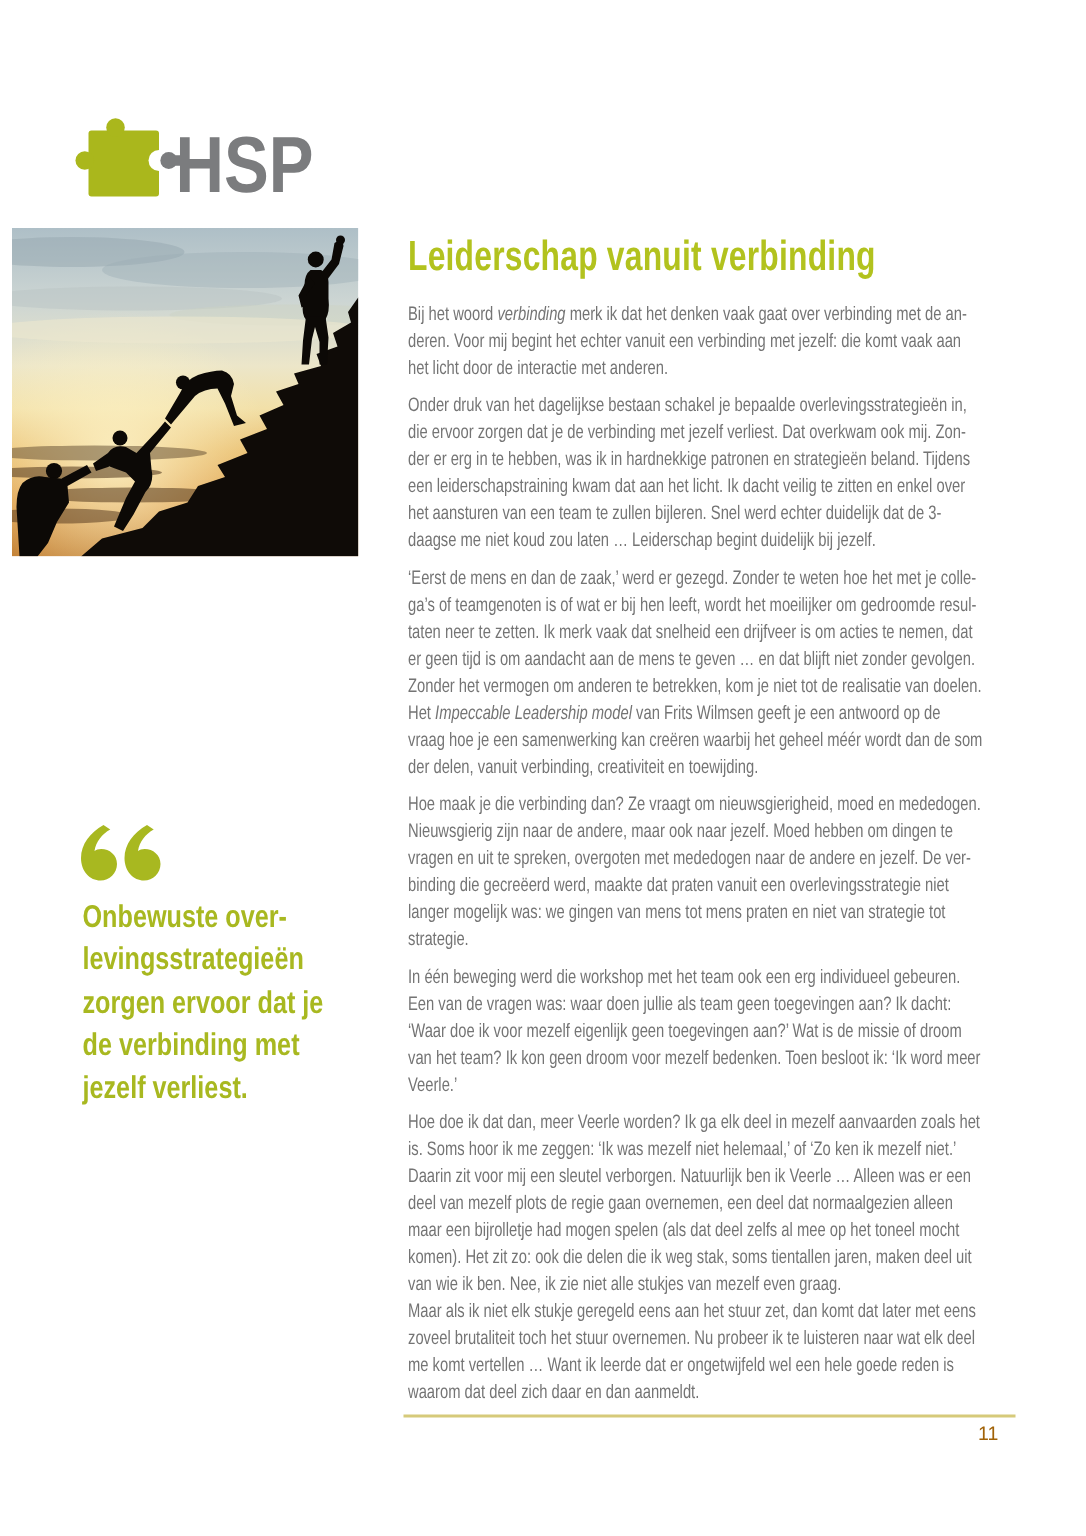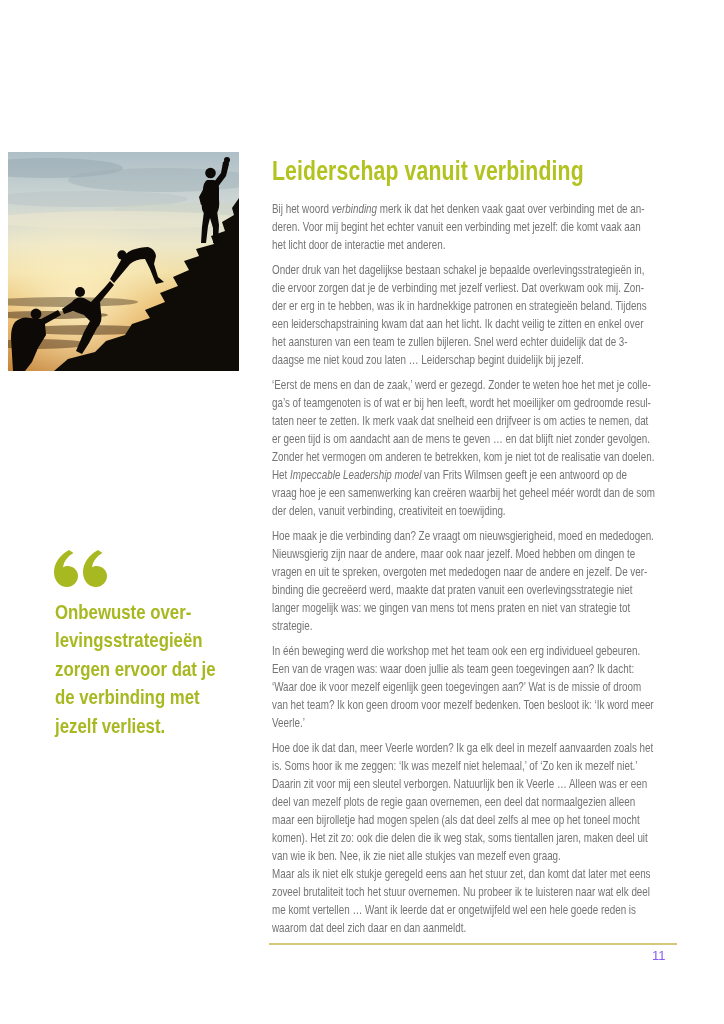--- a/index.html
+++ b/index.html
@@ -33,27 +33,42 @@
   
   .quote-marks{position:absolute;left:52px;top:550px;width:62px;height:38px;}
   .quote-text{
     position:absolute;left:55px;top:598px;width:235px;
     transform:scaleX(0.80);transform-origin:0 0;
     font-size:21px;line-height:28.4px;font-weight:700;color:#a8b820;white-space:pre-line;
   }
 
   
   .footer-line{position:absolute;left:269px;top:943px;width:408px;height:2px;background:#d6ca7a;}
-  .page-number{position:absolute;left:652px;top:948px;font-size:13px;color:#8b5cf6;}
+  .page-number{position:absolute;left:652px;top:948px;font-size:13px;color:#a16207;}
 </style>
 </head>
 <body>
 
 <div class="page">
 
+  <div class="logo">
+    <svg width="170" height="66" viewBox="0 0 170 66">
+      <g fill="#aab71c">
+        <rect x="11" y="11" width="47" height="44" rx="2"></rect>
+        <circle cx="29" cy="9" r="6.2"></circle>
+        <circle cx="8.5" cy="31" r="6.2"></circle>
+        <rect x="25" y="6" width="8" height="8"></rect>
+        <rect x="6" y="27" width="8" height="8"></rect>
+      </g>
+      <circle cx="58" cy="31" r="7" fill="#ffffff"></circle>
+      <circle cx="64.5" cy="31" r="5.6" fill="#7b7c7e"></circle>
+      <rect x="64" y="27.5" width="8" height="7" fill="#7b7c7e"></rect>
+      <text x="69" y="52" font-family="Liberation Sans, sans-serif" font-size="53" font-weight="bold" fill="#7b7c7e" textLength="92" lengthAdjust="spacingAndGlyphs">HSP</text>
+    </svg>
+  </div>
 
   <div class="photo" aria-label="Silhouettes of four climbers helping each other up a mountain at sunset; one stands on the summit with a raised fist">
     <svg width="231" height="219" viewBox="0 0 231 219">
       <defs>
         <linearGradient id="sky" x1="0" y1="0" x2="0" y2="1">
           <stop offset="0" stop-color="#aebfc7"></stop>
           <stop offset="0.22" stop-color="#ccd5d3"></stop>
           <stop offset="0.42" stop-color="#ece6c9"></stop>
           <stop offset="0.55" stop-color="#f2e0a8"></stop>
           <stop offset="0.68" stop-color="#e9bd6d"></stop>

